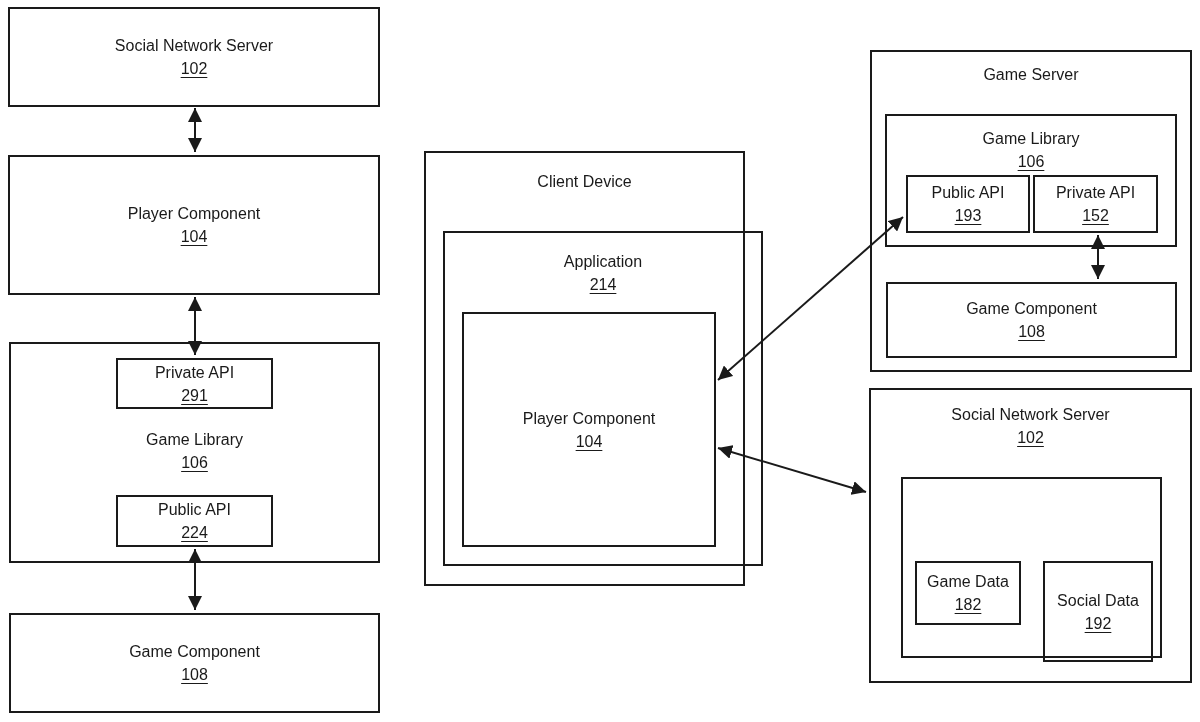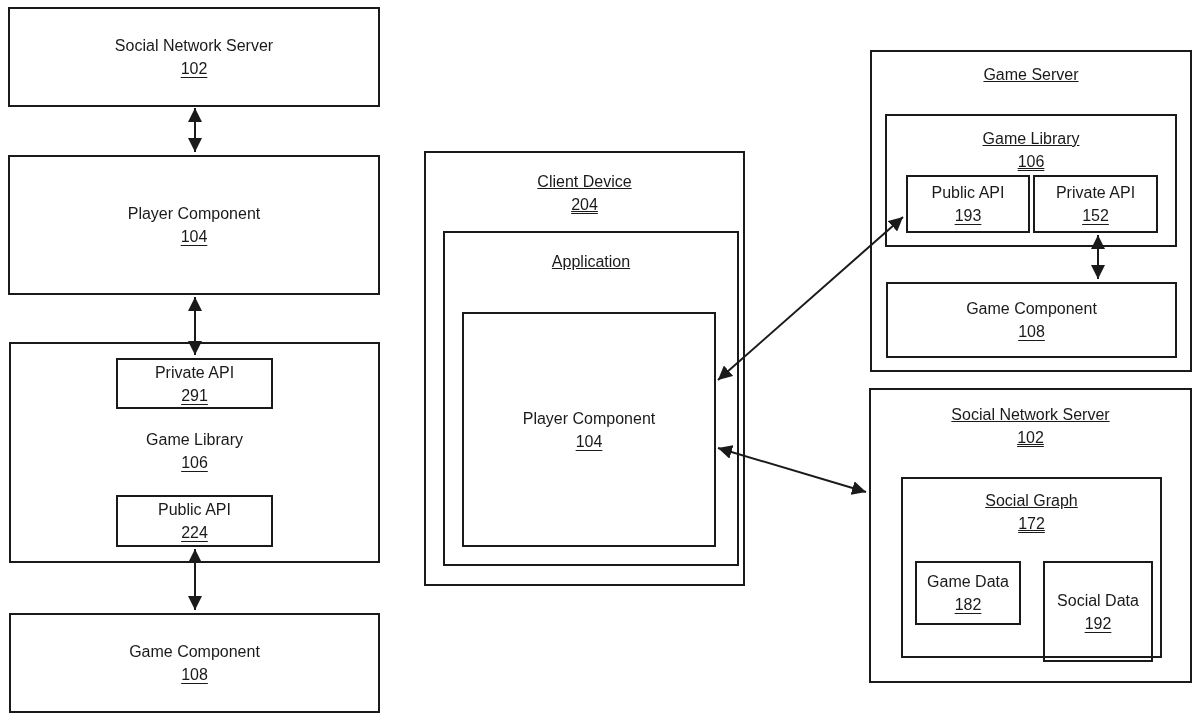--- a/index.html
+++ b/index.html
@@ -38,21 +38,20 @@
   
   .center-box {
     display: flex;
     flex-direction: column;
     align-items: center;
     justify-content: center;
   }
   
   .titled-box .title {
     width: 100%;
-    text-decoration: underline;
   }
   .floating-text {
     position: absolute;
     left: 0;
     right: 0;
   }
   #arrow-layer {
     position: absolute;
     left: 0;
     top: 0;
@@ -100,25 +99,25 @@
   <div class="box center-box" style="left:9px; top:613px; width:371px; height:100px;">
     <div class="node-text">
       <span class="lbl">Game Component</span>
       <span class="ref">108</span>
     </div>
   </div>
 
   <div class="box titled-box" style="left:424px; top:127px; width:321px; height:435px; padding-top:17px;margin-top:24px;">
     <div class="title node-text">
       <span class="lbl">Client Device</span>
-      <span class="ref">204</span>
     </div>
-    <div class="box titled-box" style="left:17px; top:78px; width:296px; height:335px; padding-top:17px;">
+    <div class="box titled-box" style="left:17px; top:78px; width:320px; height:335px; padding-top:17px;">
       <div class="title node-text">
         <span class="lbl">Application</span>
+        <span class="ref">214</span>
       </div>
       <div class="box center-box" style="left:17px; top:79px; width:254px; height:235px;">
         <div class="node-text">
           <span class="lbl">Player Component</span>
           <span class="ref">104</span>
         </div>
       </div>
     </div>
   </div>
 
@@ -151,24 +150,20 @@
       </div>
     </div>
   </div>
 
   <div class="box titled-box" style="left:869px; top:388px; width:323px; height:295px; padding-top:13px;">
     <div class="title node-text">
       <span class="lbl">Social Network Server</span>
       <span class="ref">102</span>
     </div>
     <div class="box titled-box" style="left:30px; top:87px; width:261px; height:181px; padding-top:10px;">
-      <div class="title node-text">
-        <span class="lbl">Social Graph</span>
-        <span class="ref">172</span>
-      </div>
       <div class="box center-box" style="left:12px; top:82px; width:106px; height:64px;">
         <div class="node-text">
           <span class="lbl">Game Data</span>
           <span class="ref">182</span>
         </div>
       </div>
       <div class="box center-box" style="left:140px; top:82px; width:110px; height:101px;">
         <div class="node-text">
           <span class="lbl">Social Data</span>
           <span class="ref">192</span>

